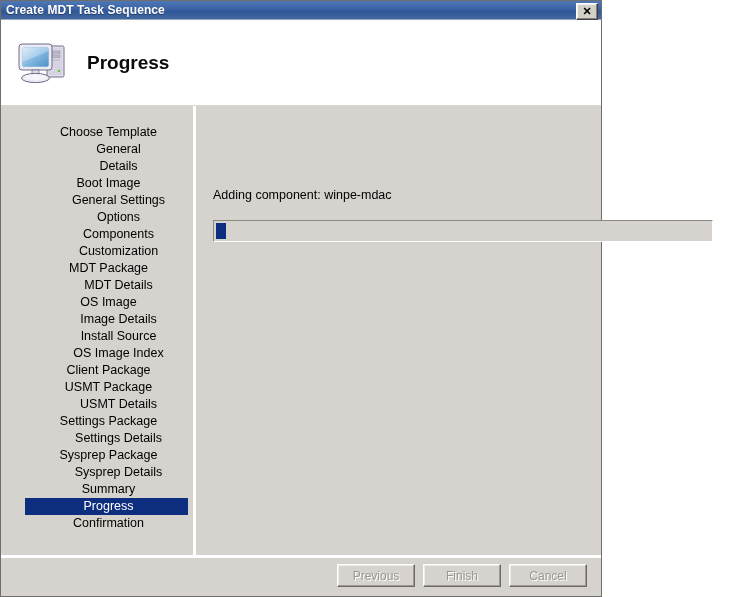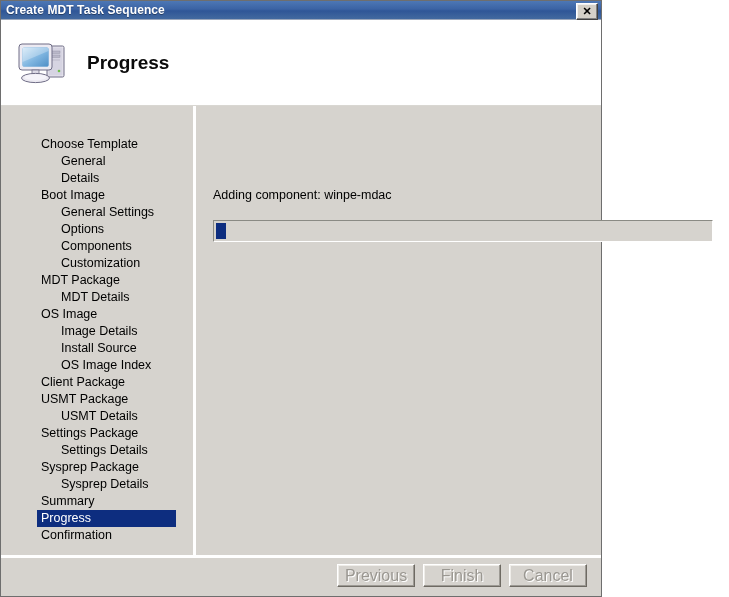--- a/index.html
+++ b/index.html
@@ -120,22 +120,23 @@
     position: absolute;
     left: 1px;
     top: 0;
     bottom: 0;
     width: 3px;
     background: #ffffff;
   }
 
   .nav-list {
     list-style: none;
-    margin: 12px;
+    margin: 0;
     padding: 0;
+    text-align: center;
   }
   .nav-item {
     font-size: 12.5px;
     color: #000000;
     line-height: 13px;
     padding: 2px 0 2px 4px;
     margin: 0 4px 0 24px;
     white-space: nowrap;
     cursor: default;
   }
@@ -214,21 +215,21 @@
   }
   .wiz-btn {
     width: 78px;
     height: 23px;
     box-sizing: border-box;
     background: #d6d3ce;
     border: 1px solid #ffffff;
     border-right-color: #6e6a63;
     border-bottom-color: #6e6a63;
     box-shadow: inset -1px -1px 0 #9d9a94, inset 1px 1px 0 #efede9;
-    font-size: 16px;
+    font-size: 12px;
     font-family: "Liberation Sans", sans-serif;
     color: #9a9791;
     text-shadow: 1px 1px 0 #ffffff;
     display: flex;
     align-items: center;
     justify-content: center;
     cursor: default;
     padding: 0;
   }
 </style>

